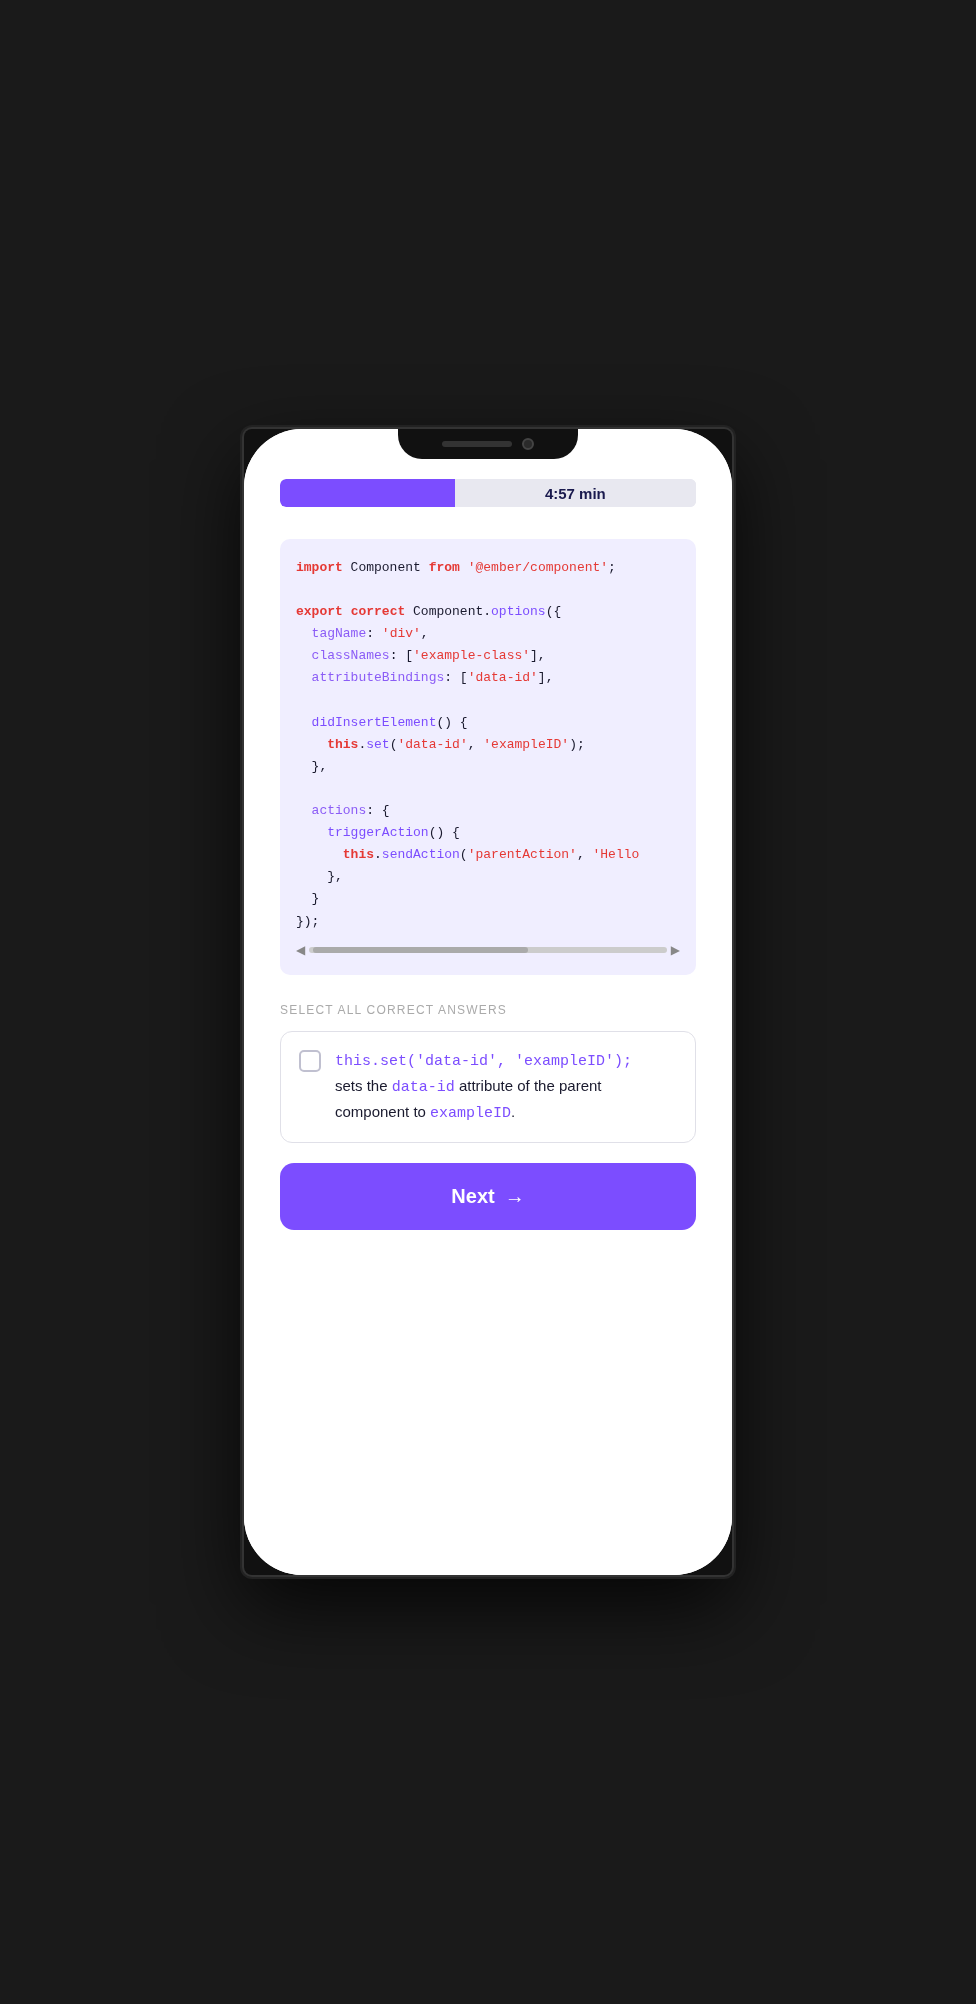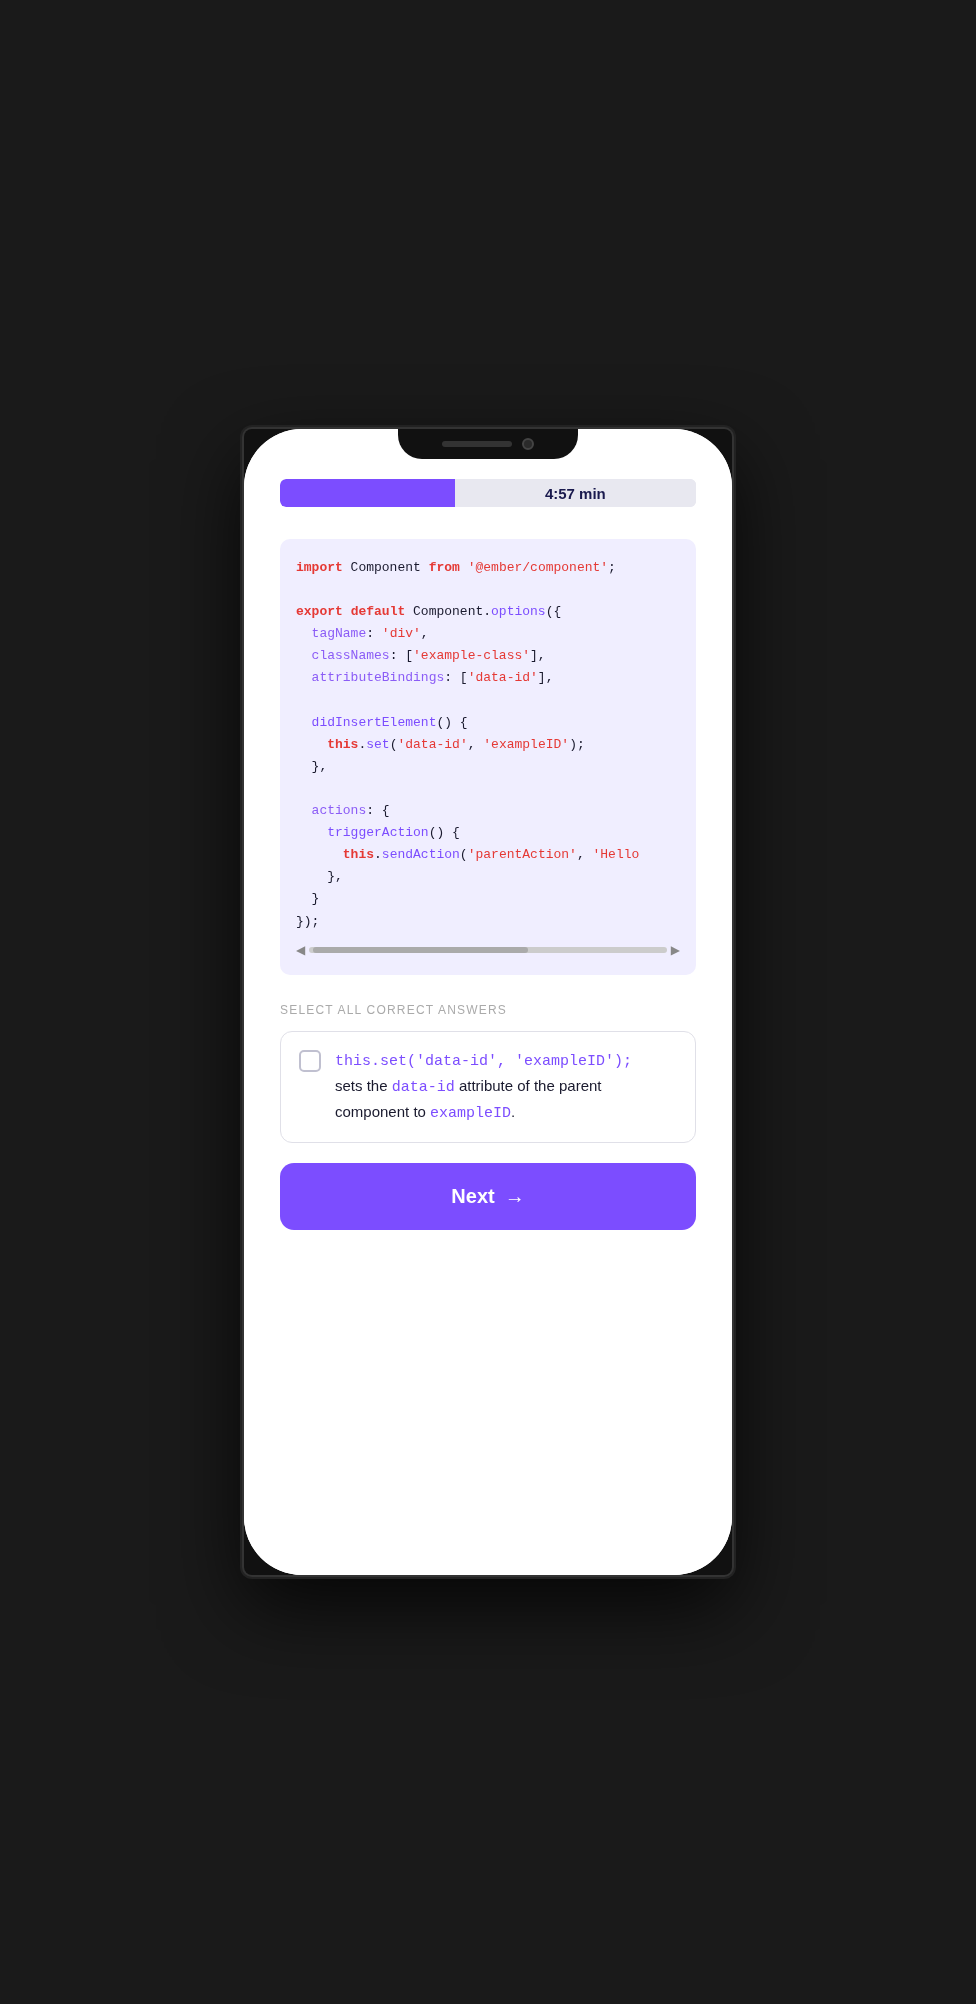--- a/index.html
+++ b/index.html
@@ -254,21 +254,21 @@
         <div class="timer-progress"></div>
         <div class="timer-label-wrapper">
           <span class="timer-label">4:57 min</span>
         </div>
       </div>
 
 
       <div class="code-block">
         <pre><span class="kw">import</span> Component <span class="kw">from</span> <span class="str">'@ember/component'</span>;
 
-<span class="kw">export</span> <span class="kw">default</span> Component.<span class="fn">options</span>({
+<span class="kw">export</span> <span class="kw">correct</span> Component.<span class="fn">options</span>({
   <span class="prop">tagName</span>: <span class="str">'div'</span>,
   <span class="prop">classNames</span>: [<span class="str">'example-class'</span>],
   <span class="prop">attributeBindings</span>: [<span class="str">'data-id'</span>],
 
   <span class="fn">didInsertElement</span>() {
     <span class="kw">this</span>.<span class="fn">set</span>(<span class="str">'data-id'</span>, <span class="str">'exampleID'</span>);
   },
 
   <span class="prop">actions</span>: {
     <span class="fn">triggerAction</span>() {

